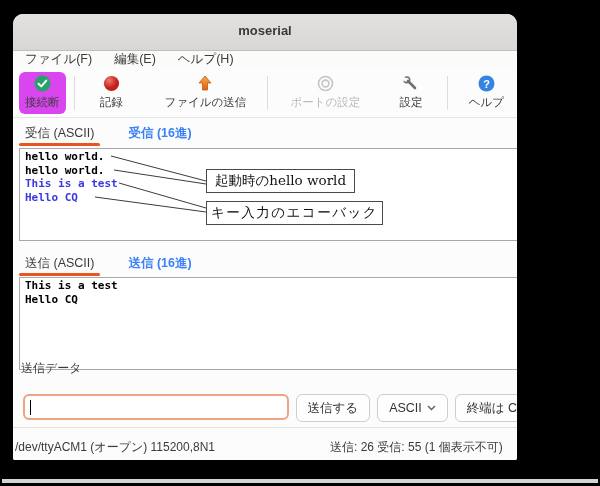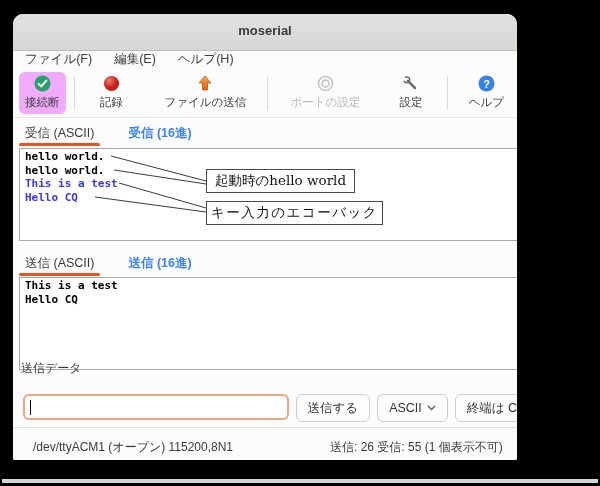--- a/index.html
+++ b/index.html
@@ -19,21 +19,21 @@
   .menubar{position:absolute;left:0;top:37px;width:100%;height:17px;background:#fbfbfa;
            display:flex;align-items:center;padding-left:12px;box-sizing:border-box;gap:22px;}
   .menu-item{font-size:12.5px;color:#3b3b3b;}
   
   .toolbar{position:absolute;left:0;top:54px;width:100%;height:49px;background:#fcfcfc;
            border-bottom:1px solid #e4e4e3;display:flex;align-items:center;}
   .tb-item{display:flex;flex-direction:column;align-items:center;justify-content:center;
            gap:3px;height:42px;border-radius:6px;padding:0 6px;}
   .tb-label{font-size:11.5px;color:#3b3b3b;white-space:nowrap;}
   .tb-item.disabled .tb-label{color:#b9b8b6;}
-  .tb-item.active{background:#f0abfc;}
+  .tb-item.active{background:#d946ef;}
   .tb-sep{width:1px;height:34px;background:#dedddc;margin:0 8px;}
   
   .tabrow{position:absolute;left:6px;display:flex;gap:22px;height:26px;align-items:center;}
   .tab{font-size:12.5px;padding:0 6px;position:relative;height:100%;display:flex;align-items:center;}
   .tab.active{color:#3a3a3a;}
   .tab.inactive{color:#3b82f6;font-weight:bold;}
   .tab.active::after{content:"";position:absolute;left:0;right:0;bottom:0;height:3px;
                      background:#e95420;border-radius:2px;}
   
   .textpanel{position:absolute;left:6px;width:557px;height:93px;background:#fff;
@@ -51,21 +51,21 @@
   .input-row{position:absolute;left:10px;top:380px;width:551px;height:28px;display:flex;gap:7px;}
   .send-input{flex:1;height:26px;border:2px solid #eba584;border-radius:6px;background:#fff;
               position:relative;box-sizing:border-box;}
   .caret{position:absolute;left:5px;top:4px;width:1px;height:15px;background:#000;}
   .btn{height:28px;border:1px solid #cdcdcc;border-radius:6px;background:#fefefe;
        display:flex;align-items:center;justify-content:center;gap:5px;font-size:12.5px;
        color:#333;padding:0 11px;box-sizing:border-box;white-space:nowrap;}
   
   .statusbar{position:absolute;left:0;top:413px;width:100%;height:33px;border-top:1px solid #e3e3e2;
              background:#fcfcfc;font-size:12px;color:#3b3b3b;}
-  .status-left{position:absolute;left:20px;top:11px;}
+  .status-left{position:absolute;left:2px;top:11px;}
   .status-right{position:absolute;left:317px;top:11px;}
   
   .bottom-strip{position:absolute;left:2px;top:479px;width:596px;height:4px;background:#d4d4d4;}
 </style>
 </head>
 <body>
 
 <div class="screen">
   <div class="window">
 

